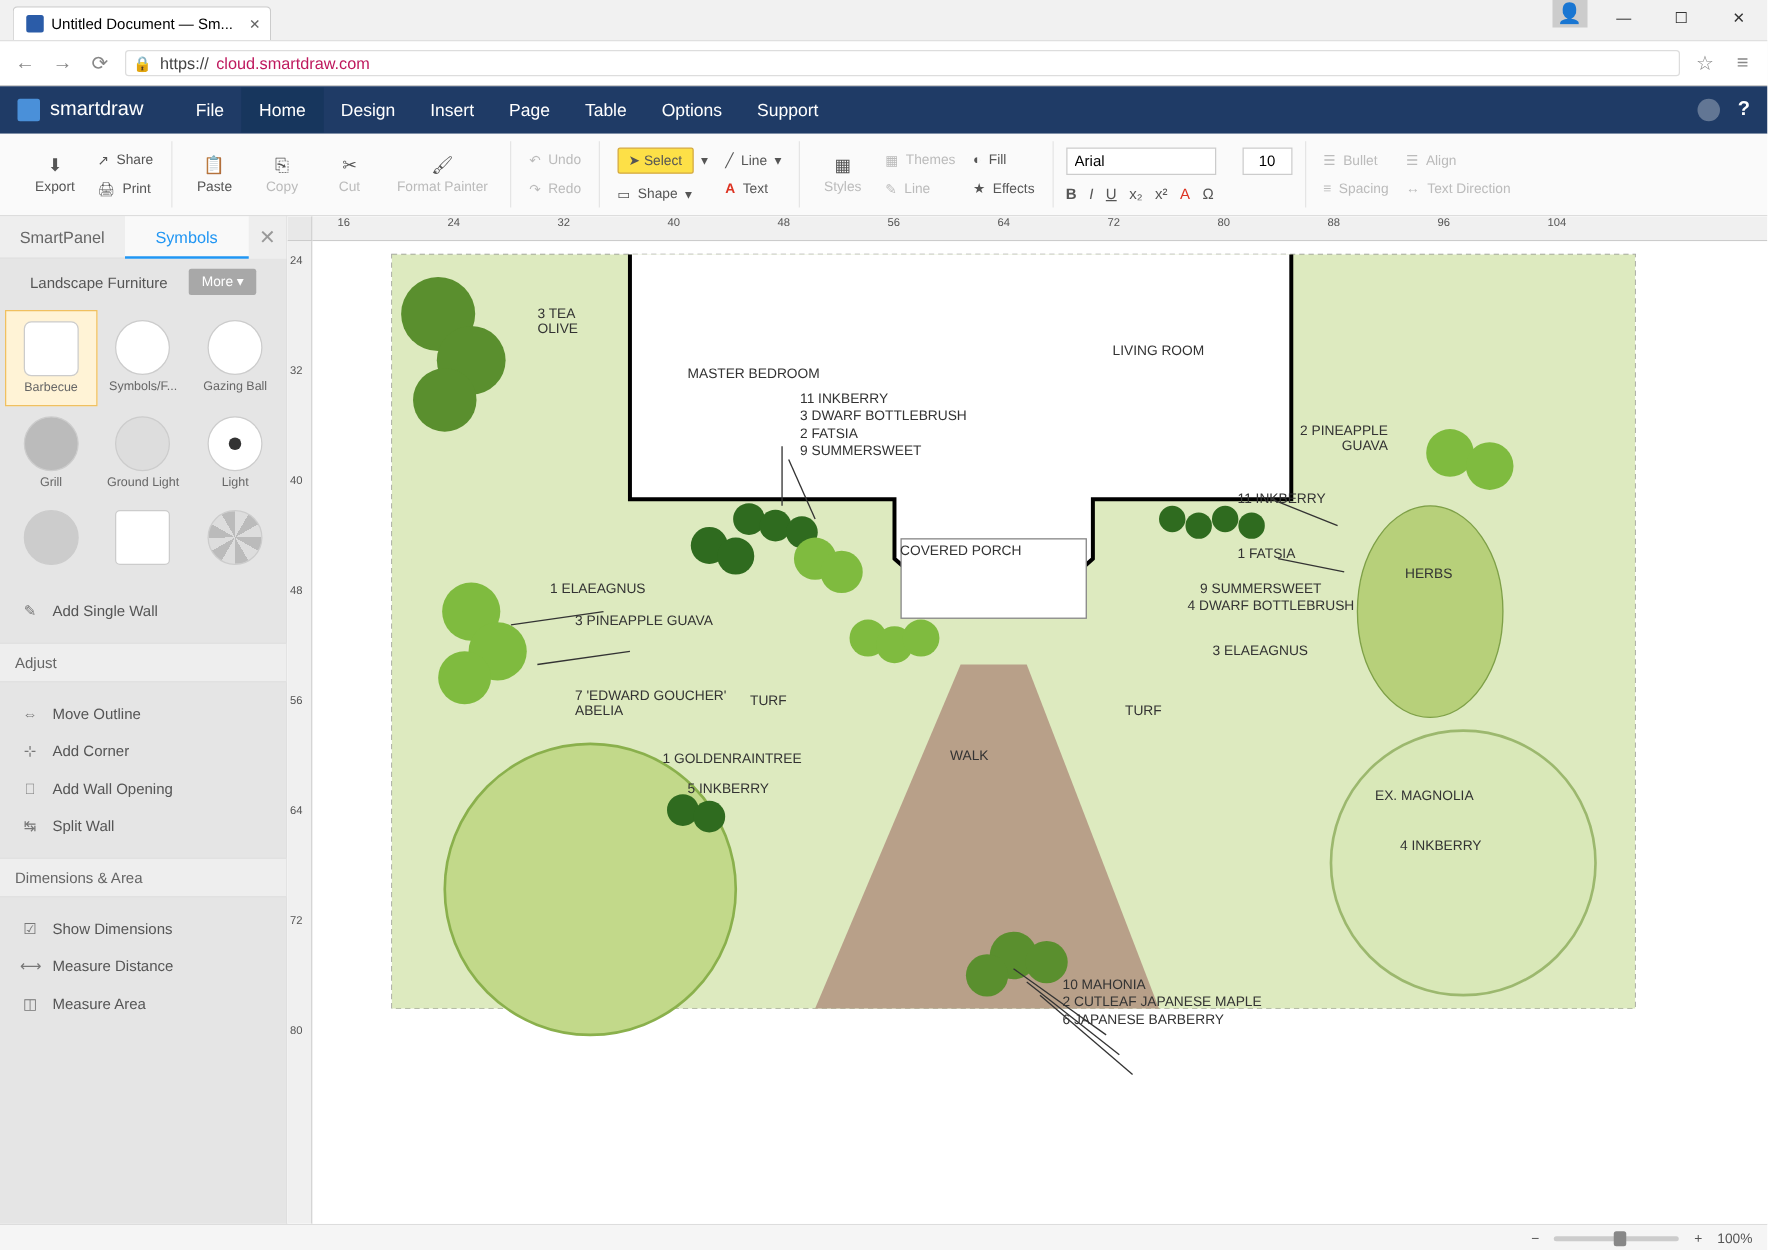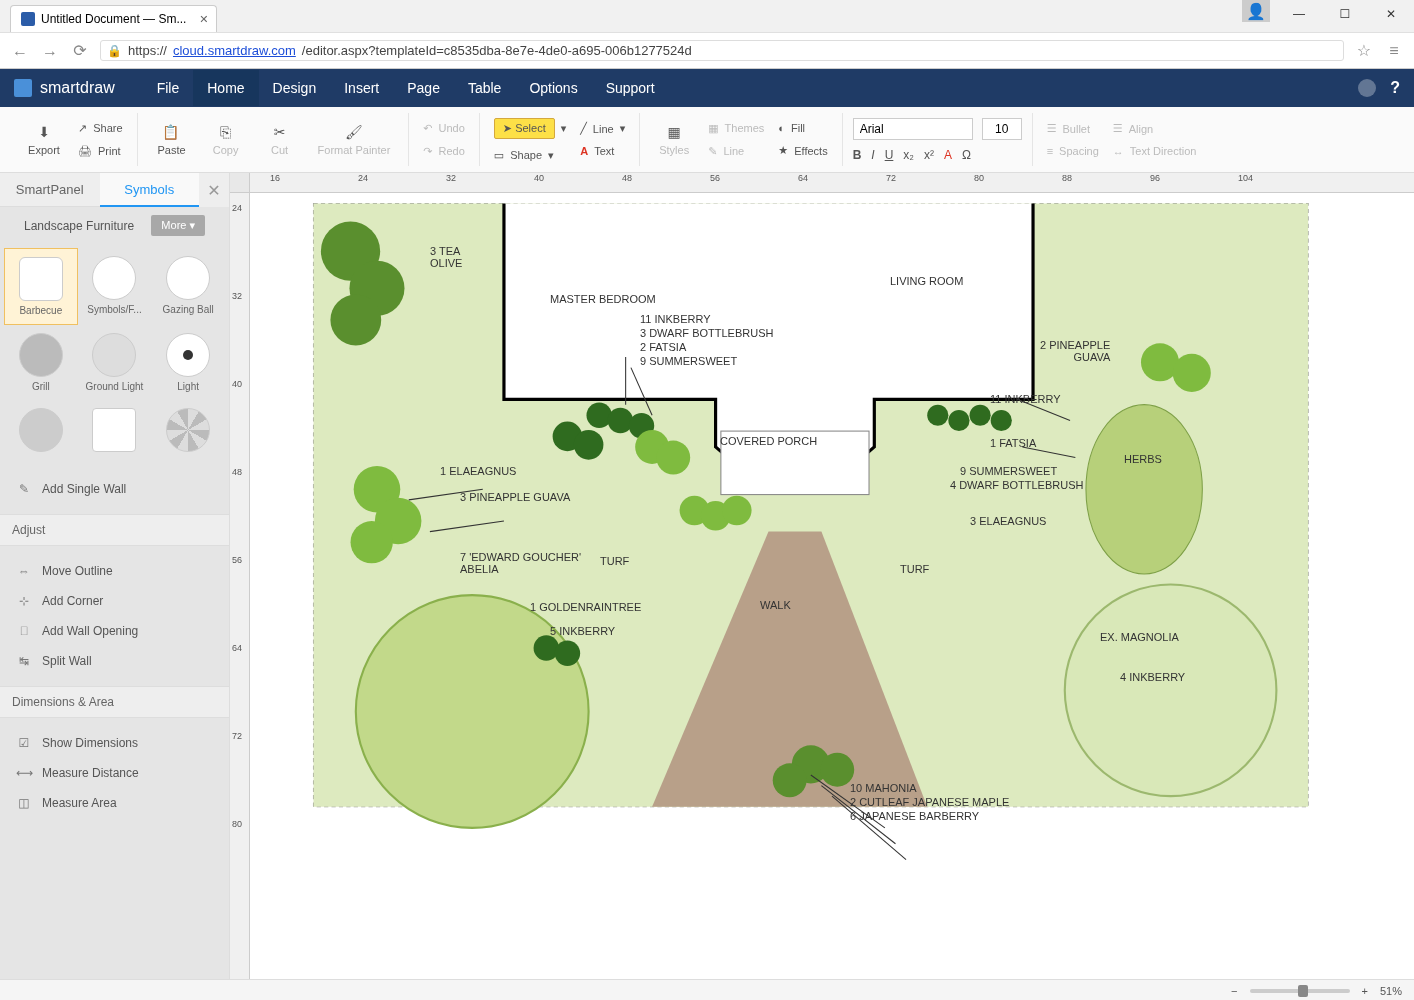--- a/index.html
+++ b/index.html
@@ -8,21 +8,21 @@
 
 .browser-chrome { background: #f1f1f1; border-bottom: 1px solid #ccc; }
 .tab-bar { height: 32px; display: flex; align-items: end; padding-left: 10px; }
 .browser-tab { background: #fff; border: 1px solid #ccc; border-bottom: none; border-radius: 4px 4px 0 0; padding: 6px 30px 6px 10px; font-size: 12px; position: relative; display: flex; align-items: center; gap: 6px; }
 .tab-close { position: absolute; right: 8px; color: #666; cursor: pointer; font-size: 11px; }
 .tab-favicon { width: 14px; height: 14px; background: #2b5ca8; border-radius: 2px; display: inline-block; }
 .nav-bar { height: 36px; background: #fff; display: flex; align-items: center; padding: 0 10px; gap: 10px; border-top: 1px solid #e0e0e0; }
 .nav-btn { color: #888; font-size: 16px; cursor: pointer; width: 20px; text-align: center; }
 .url-bar { flex: 1; display: flex; align-items: center; gap: 6px; padding: 2px 6px; border: 1px solid #ddd; border-radius: 3px; font-size: 13px; color: #444; }
 .lock-icon { color: #4caf50; font-size: 12px; }
-.url-domain { color: #1d4ed8; text-decoration: underline; }
+.url-domain { color: #be185d; }
 .window-controls { position: absolute; top: 0; right: 0; display: flex; }
 .win-btn { width: 46px; height: 28px; display: flex; align-items: center; justify-content: center; font-size: 12px; color: #333; }
 .user-box { width: 28px; height: 22px; background: #ccc; margin-right: 6px; display: flex; align-items: center; justify-content: center; color: #fff; }
 
 
 .app-header { background: #1f3b66; height: 38px; display: flex; align-items: center; padding: 0 14px; color: #fff; }
 .brand { display: flex; align-items: center; gap: 8px; font-size: 16px; margin-right: 28px; }
 .brand-icon { width: 18px; height: 18px; background: #4a90d9; border-radius: 2px; display: inline-block; }
 .menu { display: flex; gap: 0; }
 .menu-item { padding: 10px 14px; font-size: 14px; cursor: pointer; }
@@ -98,21 +98,20 @@
     </div>
   </div>
   <div class="nav-bar">
     <span class="nav-btn">←</span>
     <span class="nav-btn">→</span>
     <span class="nav-btn">⟳</span>
     <div class="url-bar">
       <span class="lock-icon">🔒</span>
       <span>https://</span>
         <span class="url-domain">cloud.smartdraw.com</span>
-        <span>/editor.aspx?templateId=c8535dba-8e7e-4de0-a695-006b1277524d</span>
     </div>
     <span class="nav-btn">☆</span>
     <span class="nav-btn">≡</span>
   </div>
 </div>
 
 <div class="app-header">
   <div class="brand">
     <span class="brand-icon"></span>
     <span>smartdraw</span>
@@ -225,21 +224,21 @@
           <span>Fill</span>
         </div>
       <div class="ribbon-row">
           <span>★</span>
           <span>Effects</span>
         </div>
     </div>
   </div>
   <div class="ribbon-group">
     <div style="display:flex;flex-direction:column;gap:4px">
-      <div style="display:flex;gap:9px">
+      <div style="display:flex;gap:21px">
         <input class="font-input" value="Arial" style="">
         <input class="size-input" value="10" style="">
       </div>
       <div class="font-tools">
         <b>B</b>
         <i>I</i>
         <u>U</u>
         <span>x₂</span>
         <span>x²</span>
         <span style="color:#d32">A</span>
@@ -491,14 +490,14 @@
     </div>
   </div>
 </div>
 
 <div class="status-bar">
   <span>−</span>
   <div class="zoom-slider">
       <div class="zoom-thumb"></div>
     </div>
   <span>+</span>
-  <span>51%</span>
+  <span>100%</span>
 </div>
 
 </body></html>

